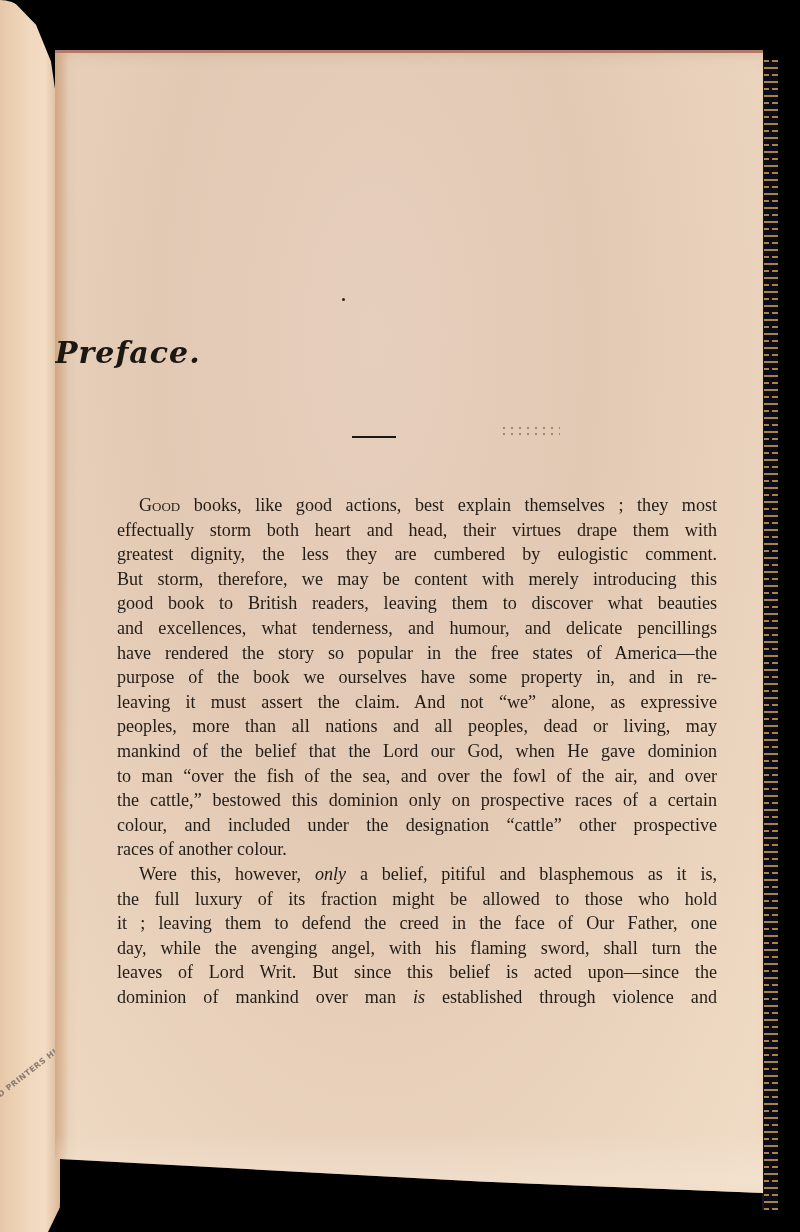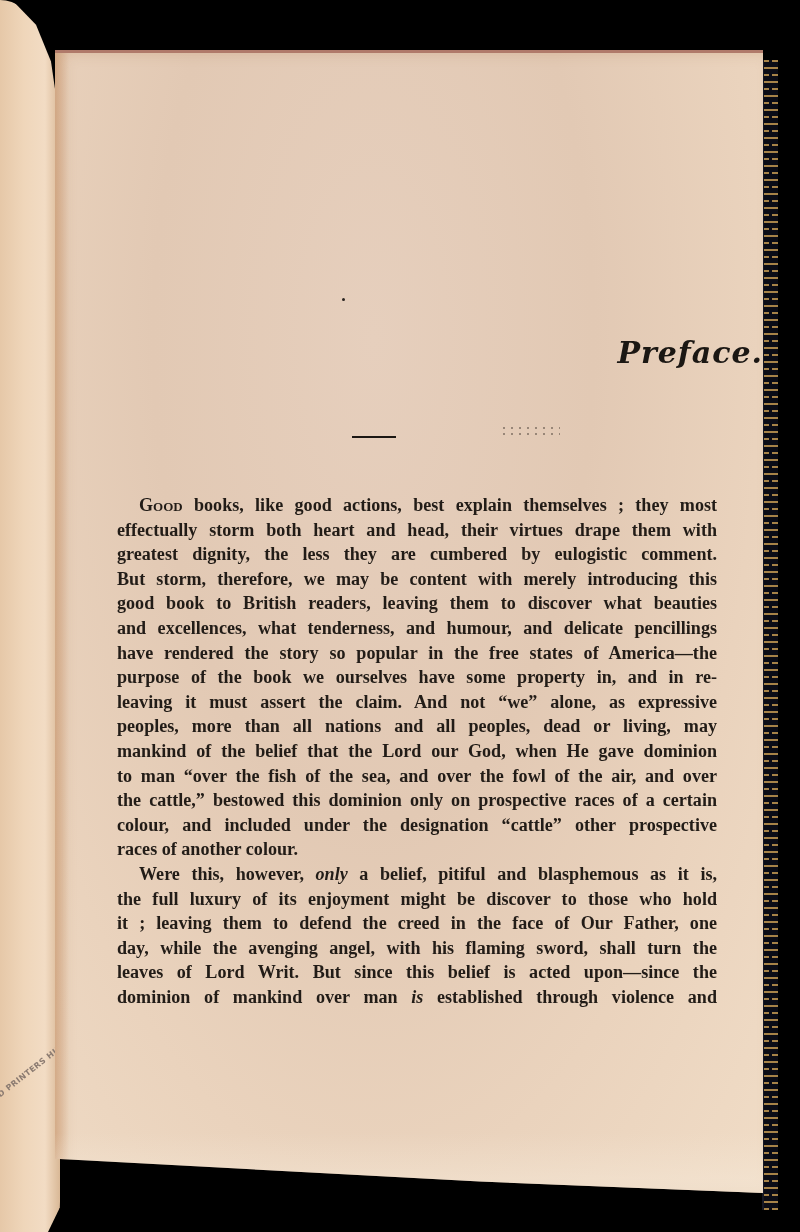--- a/index.html
+++ b/index.html
@@ -48,21 +48,21 @@
         #c59a55 7px, #c59a55 9px, transparent 9px, transparent 14px);
     border-left: 2px solid #1a1c2a;
     opacity: 0.85;
   }
   .spine::after {
     content: ""; position: absolute; left: 5px; top: 0; width: 3px; height: 100%;
     background: repeating-linear-gradient(180deg, #0d0f1a 0, #0d0f1a 5px, transparent 5px, transparent 14px);
   }
   .title {
     position: absolute; left: 0; width: 100%; top: 282px;
-    text-align: right;
+    text-align: left;
     font-family: "DejaVu Serif", serif;
     font-weight: bold; font-size: 30px; color: #1b1713;
     letter-spacing: 1px; font-style: italic;
   }
   .dot-mark {
     position: absolute; left: 287px; top: 245px; width: 3px; height: 3px;
     background: #2a2420; border-radius: 50%;
   }
   .title-rule {
     position: absolute; left: 297px; top: 383px; width: 44px; height: 2px;
@@ -74,21 +74,21 @@
     background-size: 8px 6px; opacity: 0.55;
   }
   .body-text {
     position: absolute; left: 62px; top: 440px; width: 600px;
     font-size: 18.1px; line-height: 24.6px; color: #221c17;
     text-align: justify;
   }
   .body-text p { margin: 0; text-indent: 0; }
   .body-text .line {
     display: block; text-align: justify; text-align-last: justify;
-    white-space: nowrap; overflow: visible; font-weight: bold;
+    white-space: nowrap; overflow: visible;
   }
   .body-text .line.last { text-align-last: left; }
   .body-text .indent { padding-left: 22px; }
   .smallcaps { font-variant: small-caps; }
   .para2 { margin-top: 2px; }
   .bottom-edge {
     position: absolute; left: 0; bottom: 0; width: 100%; height: 60px;
     background: linear-gradient(180deg, rgba(245,232,215,0) 0%, rgba(245,232,215,0.6) 100%);
   }
 </style>
@@ -121,21 +121,21 @@
       <span class="line">leaving it must assert the claim.   And not “we” alone, as expressive</span>
       <span class="line">peoples, more than all nations and all peoples, dead or living, may</span>
       <span class="line">mankind of the belief that the Lord our God, when He gave dominion</span>
       <span class="line">to man “over the fish of the sea, and over the fowl of the air, and over</span>
       <span class="line">the cattle,” bestowed this dominion only on prospective races of a certain</span>
       <span class="line">colour, and included under the designation “cattle” other prospective</span>
       <span class="line last">races of another colour.</span>
     </p>
     <p class="para2">
       <span class="line indent"><span>Were this, however, </span><i>only</i><span> a belief, pitiful and blasphemous as it is,</span></span>
-      <span class="line">the full luxury of its enjoyment might be discover to those who hold</span>
+      <span class="line">the full luxury of its fraction might be allowed to those who hold</span>
       <span class="line">it ; leaving them to defend the creed in the face of Our Father, one</span>
       <span class="line">day, while the avenging angel, with his flaming sword, shall turn the</span>
       <span class="line">leaves of Lord Writ.  But since this belief is acted upon—since the</span>
       <span class="line"><span>dominion of mankind over man </span><i>is</i><span> established through violence and</span></span>
     </p>
   </div>
   <div class="bottom-edge"></div>
 </div>
 
 </body></html>

